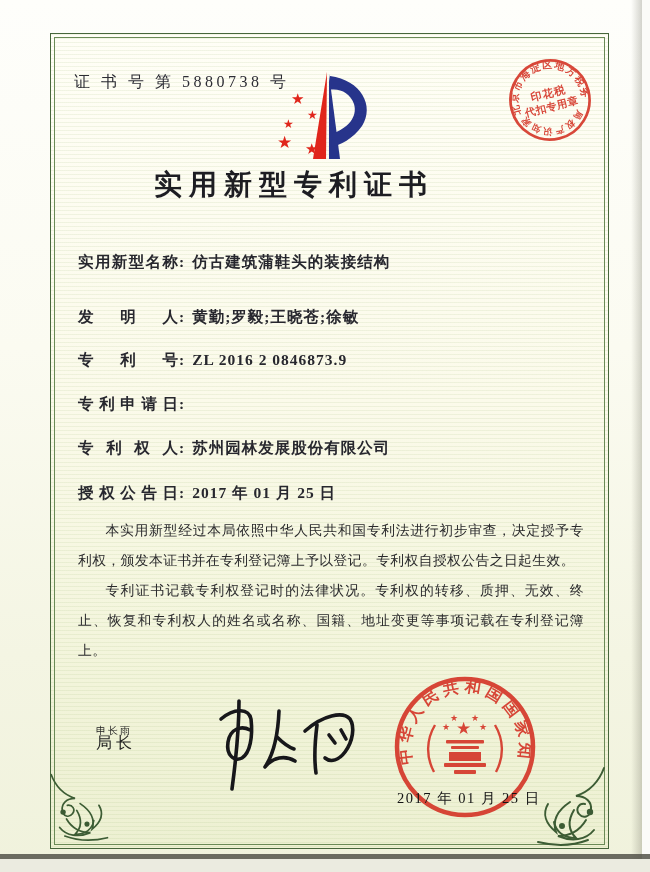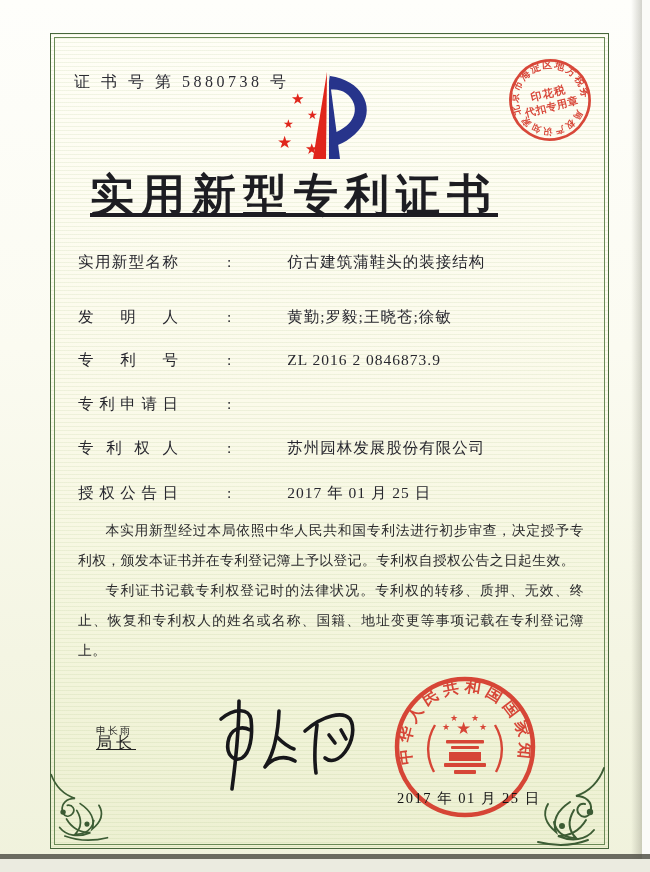--- a/index.html
+++ b/index.html
@@ -15,31 +15,31 @@
   .frame::before{content:"";position:absolute;inset:3px;border:1px solid #6a8a56;pointer-events:none;}
   
   .edge-right{position:absolute;top:0;left:631px;width:11px;height:100%;
               background:linear-gradient(to right,rgba(0,0,0,0),rgba(110,110,95,0.30));}
   .edge-right-white{position:absolute;top:0;left:642px;width:8px;height:100%;background:#fbfbf8;}
   .bottom-band{position:absolute;left:0;top:854px;width:650px;height:5px;background:#54544a;opacity:.85;}
   .bottom-rest{position:absolute;left:0;top:859px;width:650px;height:13px;background:#ebebe0;}
 
   .certno{position:absolute;left:74px;top:72px;font-size:16px;letter-spacing:3.5px;color:#2c2c34;font-weight:500;}
   .title{position:absolute;left:0;top:166px;width:588px;text-align:center;
-         font-size:44px;font-weight:600;letter-spacing:7px;color:#1d1d22;text-decoration:underline;}
-  .frow{position:absolute;display:flex;align-items:baseline;font-size:15.5px;color:#27272e;font-weight:400;gap:48px;}
+         font-size:28px;font-weight:600;letter-spacing:7px;color:#1d1d22;}
+  .frow{position:absolute;display:flex;align-items:baseline;font-size:15.5px;color:#27272e;font-weight:700;}
   .flabel{display:inline-block;width:100px;text-align:justify;text-align-last:justify;letter-spacing:0;}
   .fcolon{margin:0 8px 0 1px;}
   .fvalue{letter-spacing:1px;white-space:nowrap;}
 
   .paras{position:absolute;left:78px;top:516px;width:506px;color:#2a2a2c;}
   .paras p{margin:0;padding:0;font-size:13.8px;line-height:30px;text-indent:2em;
            text-align:justify;letter-spacing:0.4px;}
 
-  .director-title{position:absolute;left:96px;top:733px;font-size:16px;letter-spacing:4px;color:#222;text-decoration:underline;}
+  .director-title{position:absolute;left:96px;top:733px;font-size:16px;letter-spacing:4px;color:#222;}
   .director-name{position:absolute;left:96px;top:724px;font-size:10px;letter-spacing:2px;color:#222;}
 
   .footerpage{position:absolute;left:0;top:812px;width:650px;text-align:center;
               font-size:13.5px;color:#2c2c30;letter-spacing:1px;}
 
   .seal-date{position:absolute;left:397px;top:789px;font-size:14.5px;letter-spacing:1.5px;
              color:#141414;font-weight:500;white-space:nowrap;z-index:6;}
 
   .logo{position:absolute;left:263px;top:62px;z-index:2;}
   .tax-stamp{position:absolute;left:498px;top:48px;transform:rotate(-14deg);opacity:.92;z-index:3;}

